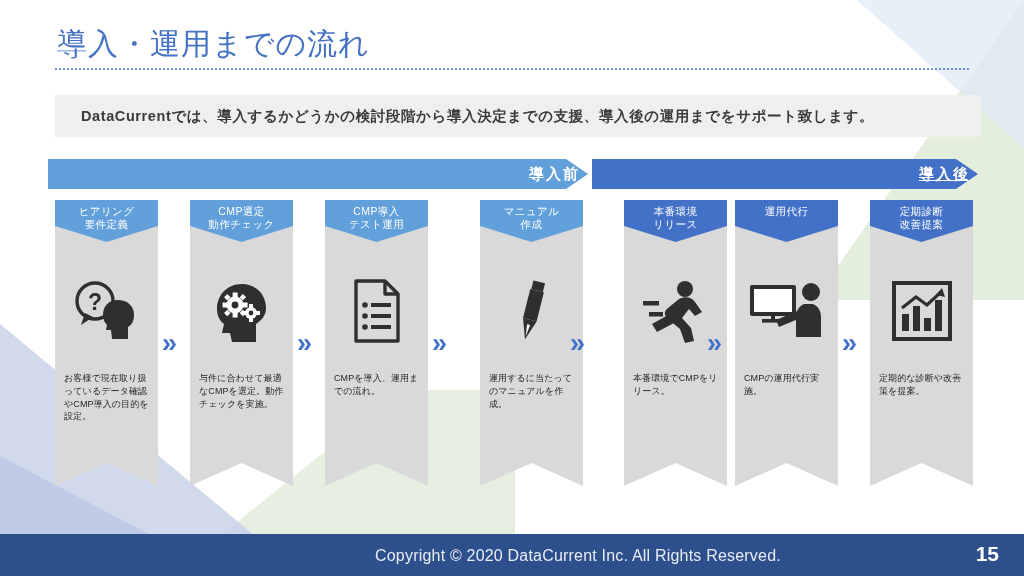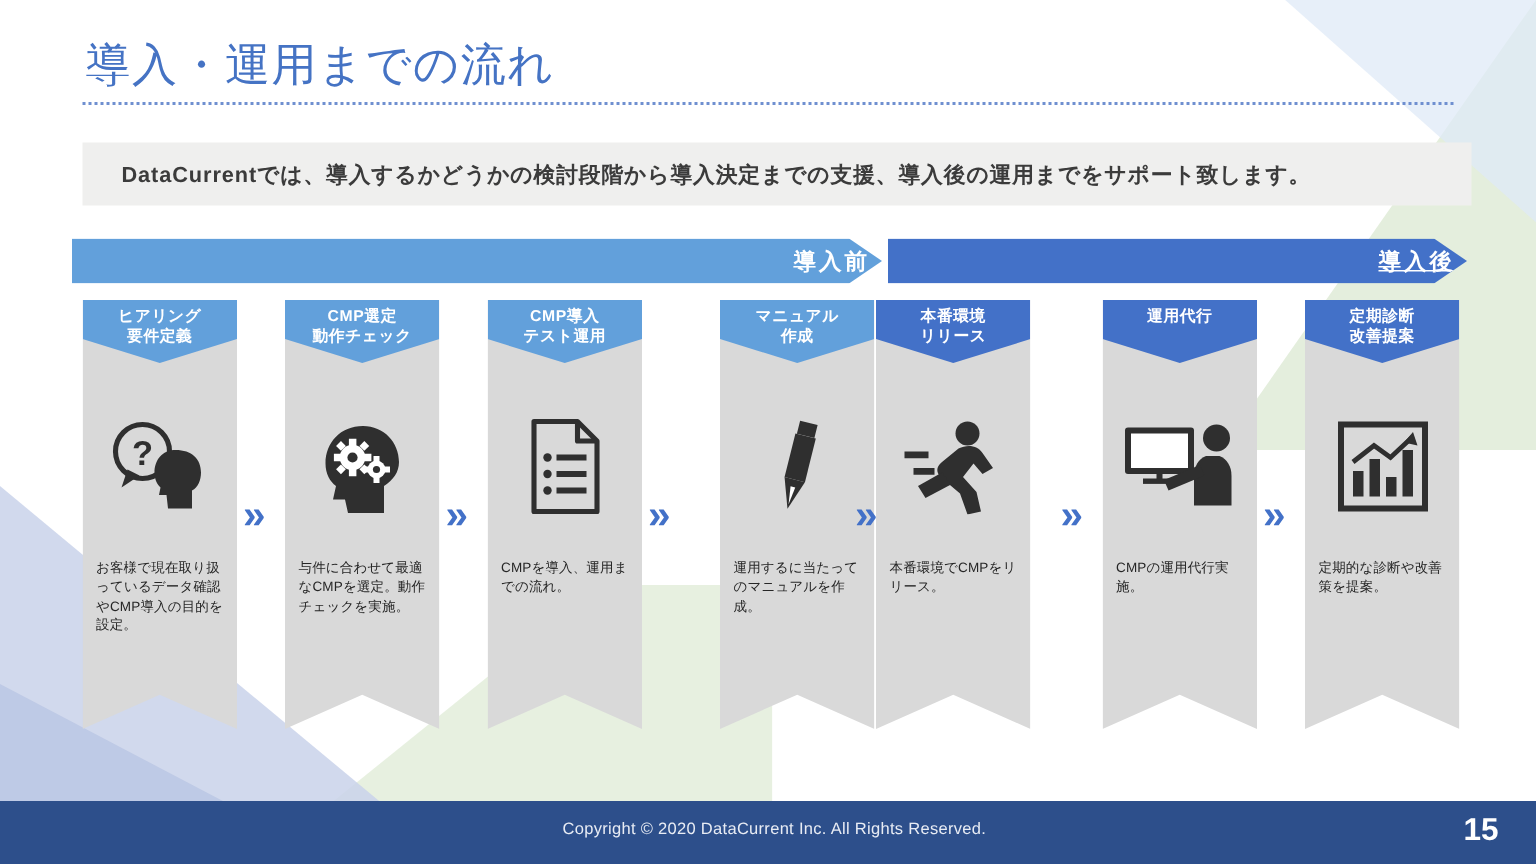--- a/index.html
+++ b/index.html
@@ -89,21 +89,21 @@
   }
   .step-head{
     position:relative;height:42px;width:100%;
     background:#62a0db;color:#fff;
     clip-path:polygon(0 0,100% 0,100% 62%,50% 100%,0 62%);
     display:flex;flex-direction:column;align-items:center;justify-content:flex-start;
     padding-top:5px;box-sizing:border-box;
   }
   .step.after .step-head{background:#4371c8;}
   .step-head .l{
-    font-size:10.5px;font-weight:bold;line-height:1.28;letter-spacing:.4px;
+    font-size:10.5px;font-weight:normal;line-height:1.28;letter-spacing:.4px;
     text-align:center;white-space:nowrap;
   }
   .step-icon{
     position:absolute;top:58px;left:0;width:100%;height:105px;
     display:flex;align-items:center;justify-content:center;
   }
   .step-icon svg{display:block;}
   .step-desc{
     position:absolute;top:172px;left:9px;width:88px;
     font-size:9px;line-height:1.42;color:#262626;letter-spacing:.1px;
@@ -116,21 +116,21 @@
     letter-spacing:-4px;
   }
 
   
   .footer{
     position:absolute;left:0;bottom:0;width:1024px;height:42px;
     background:#2d4f8b;
   }
   .copyright{
     position:absolute;left:375px;top:13px;
-    font-size:11px;color:#e8ecf4;letter-spacing:.2px;
+    font-size:16px;color:#e8ecf4;letter-spacing:.2px;
   }
   .page-no{
     position:absolute;right:25px;top:8px;
     font-size:21px;font-weight:bold;color:#ffffff;
   }
 </style>
 </head>
 <body>
 
 <div id="slide">
@@ -241,21 +241,21 @@
             <path d="M23 3h12v9H23z" fill="#2f2f2f"></path>
             <path d="M22 12h14v30H22z" fill="#2f2f2f"></path>
             <path d="M22 42h14l-7 20z" fill="#2f2f2f"></path>
             <path d="M27.4 47h3.2l-1.6 12z" fill="#ffffff"></path>
           </g>
         </svg>
       </div>
       <div class="step-desc">運用するに当たってのマニュアルを作成。</div>
     </div>
 
-    <div class="step after" style="left:584px;">
+    <div class="step after" style="left:624px;">
       <div class="step-head">
         <div class="l">本番環境</div>
         <div class="l">リリース</div>
       </div>
       <div class="step-icon">
         <svg width="70" height="64" viewBox="0 0 70 64">
           <circle cx="44" cy="10" r="8" fill="#2f2f2f"></circle>
           <path d="M38 20c6-3 13-2 16 3l7 10-7 4-6-7-7 9 9 10 3 13-9 2-5-14-13-11c-3-3-3-7 1-10z" fill="#2f2f2f"></path>
           <path d="M27 36l-16 9 5 8 17-9z" fill="#2f2f2f"></path>
           <rect x="2" y="22" width="16" height="4.5" fill="#2f2f2f"></rect>

